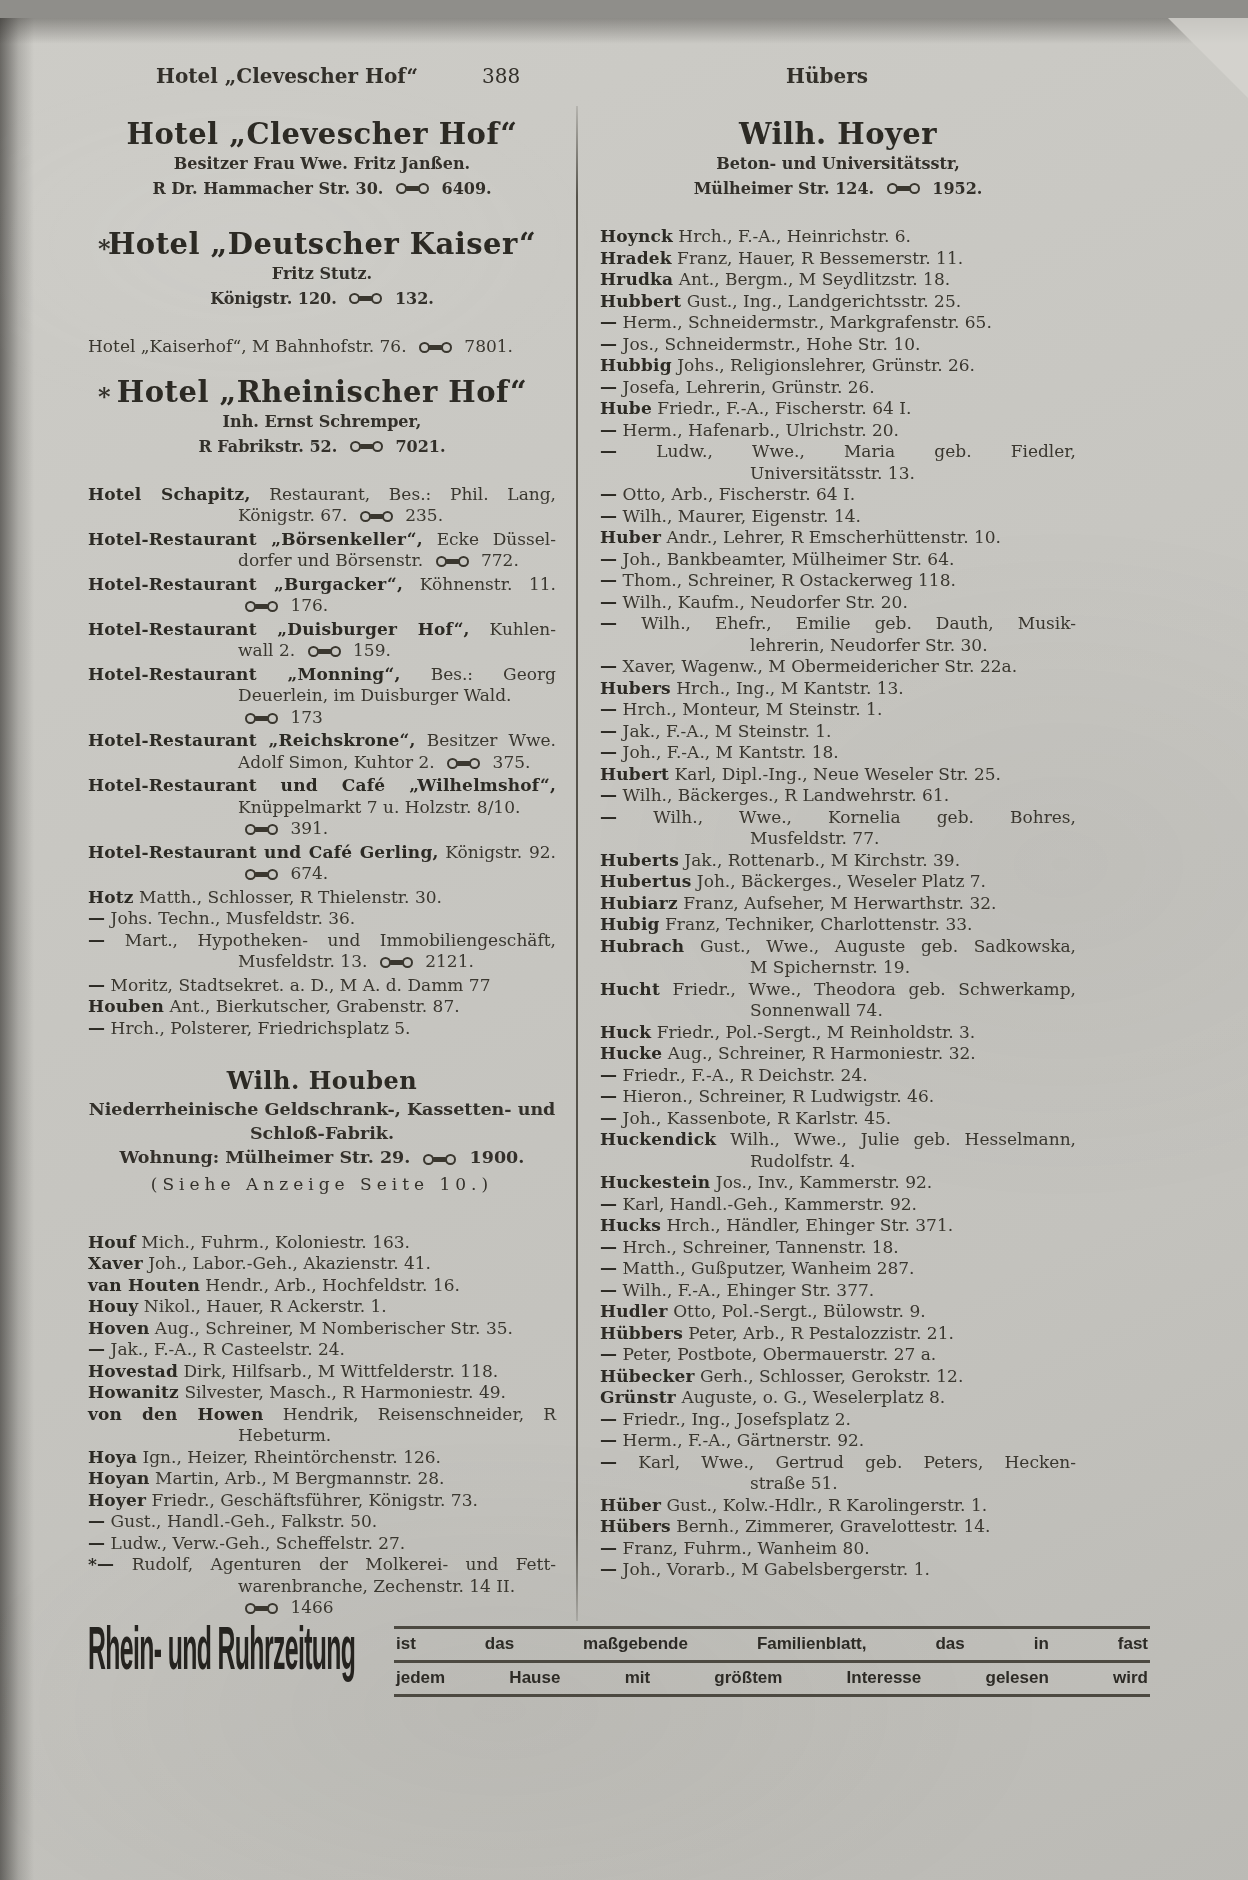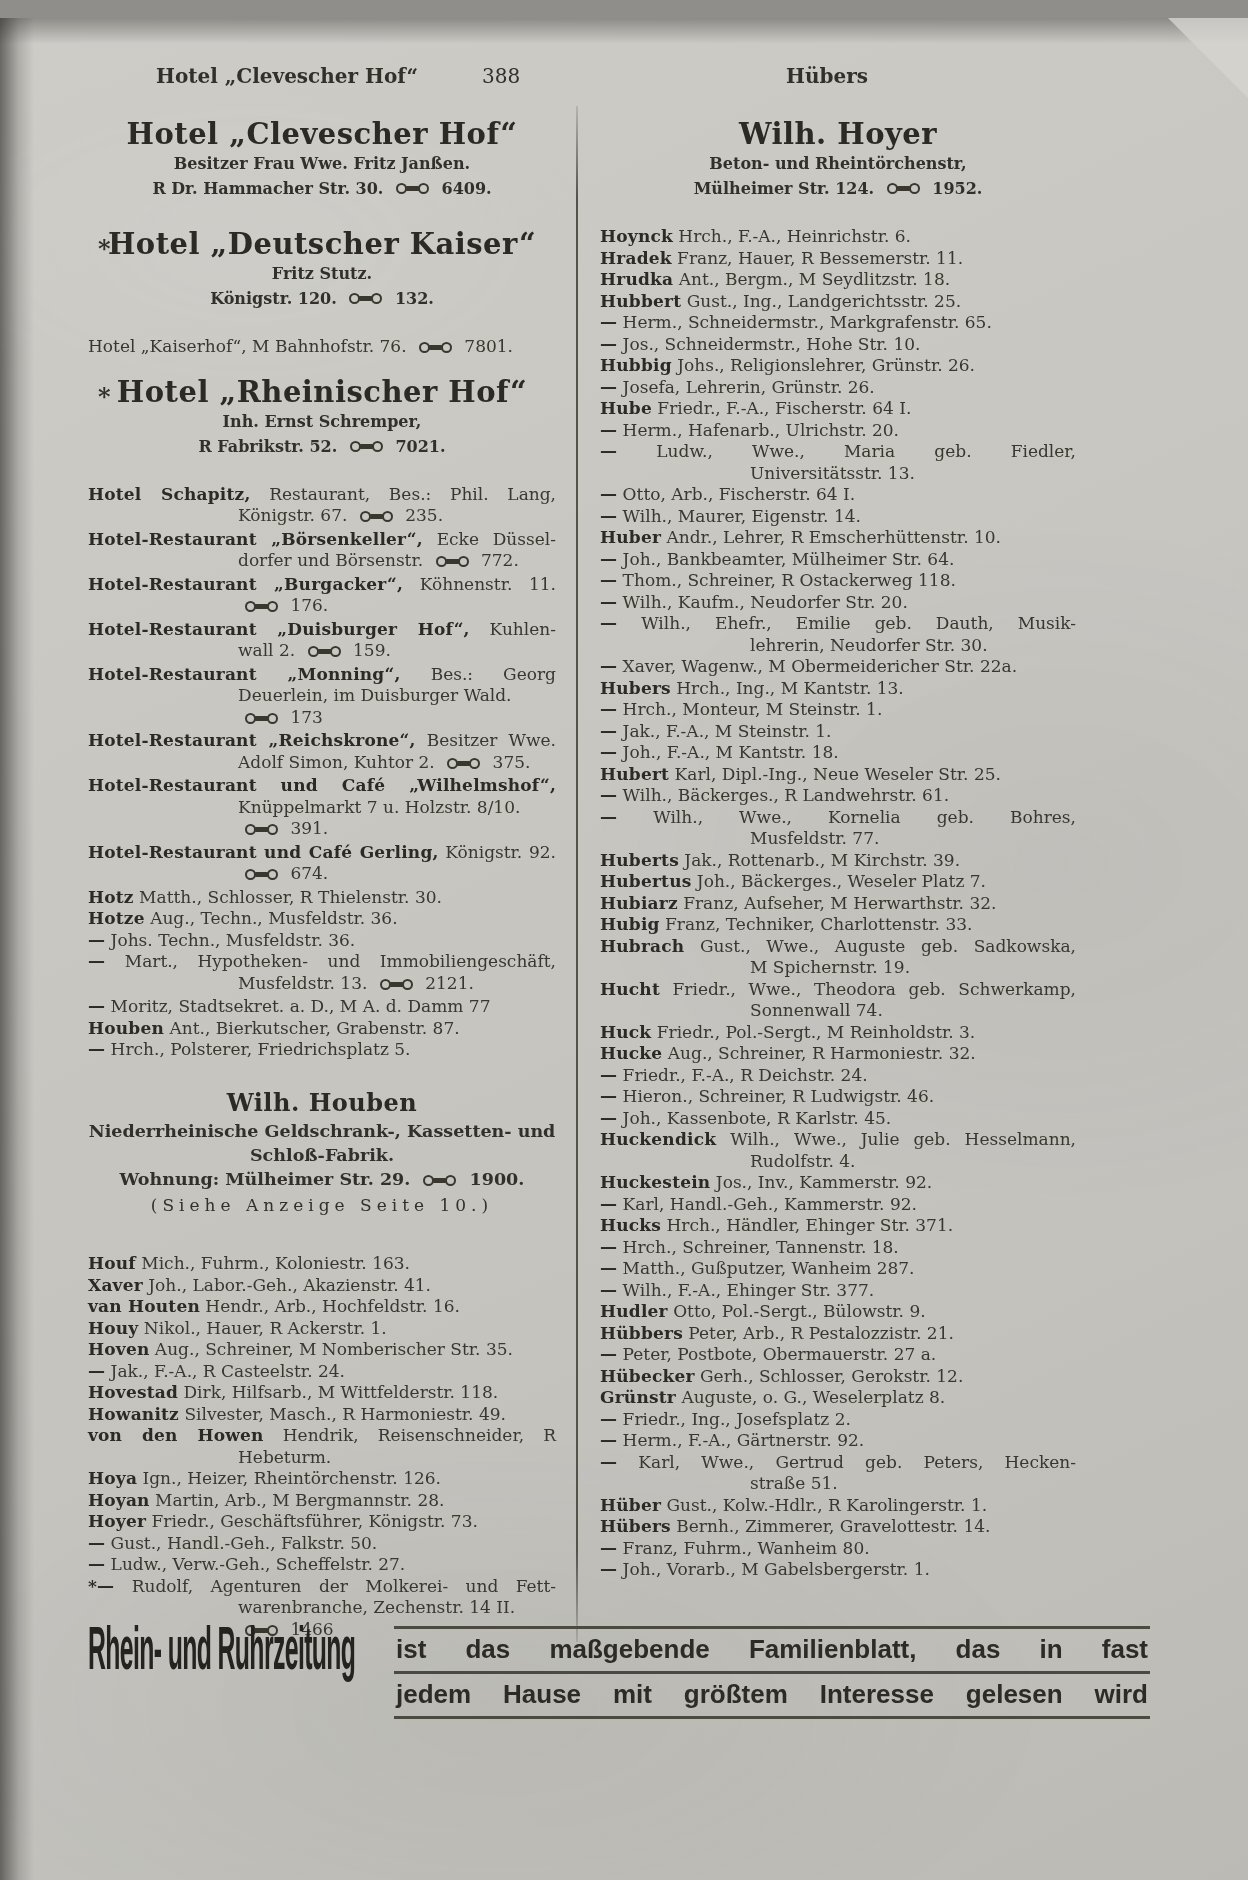--- a/index.html
+++ b/index.html
@@ -62,21 +62,21 @@
   .ph .k { width:7px; height:7px; border:2.5px solid #3a372f; border-radius:50%; display:inline-block; vertical-align:middle; }
   .ph .bar { width:15px; height:5px; background:#3a372f; display:inline-block; vertical-align:middle; margin:0 -2px; border-radius:2px; }
 
   
   .ad { position:absolute; left:88px; top:1608px; width:1062px; display:flex; align-items:stretch; }
   .ad-brand { width:306px; flex:0 0 306px; display:flex; align-items:flex-start; }
   .ad-brand span { display:inline-block; font-family:"Liberation Sans","DejaVu Sans",sans-serif;
     font-weight:700; font-size:40px; letter-spacing:-1px; color:#25231f;
     transform:scale(.62,1.55); transform-origin:0 50%; white-space:nowrap; }
   .ad-text { flex:1; font-family:"Liberation Sans","DejaVu Sans",sans-serif; font-weight:700;
-    font-size:26px; color:#2d2b26; border-top:3px solid #4c4941; }
+    font-size:17px; color:#2d2b26; border-top:3px solid #4c4941; }
   .ad-text .ad-line { padding:5px 2px 6px; border-bottom:3px solid #4c4941;
     text-align:justify; text-align-last:justify; }
 </style>
 </head>
 <body>
 
 <div class="page">
   <div class="edge-left"></div>
   <div class="edge-top"></div>
   <div class="edge-bottom"></div>
@@ -142,23 +142,20 @@
             <div class="cl">Knüppelmarkt 7 u. Holzstr. 8/10. <span class="ph"><span class="k"></span><span class="bar"></span><span class="k"></span></span> 391.</div>
           </div>
           <div class="entry has-cont">
             <div class="l1"><strong class="lead">Hotel-Restaurant und Café Gerling,</strong> Königstr. 92.</div>
             <div class="cl"><span class="ph"><span class="k"></span><span class="bar"></span><span class="k"></span></span> 674.</div>
           </div>
           <div class="entry">
             <div class="l1"><strong class="lead">Hotz</strong> Matth., Schlosser, R Thielenstr. 30.</div>
           </div>
           <div class="entry">
-            <div class="l1"><strong class="lead">Hotze</strong> Aug., Techn., Musfeldstr. 36.</div>
-          </div>
-          <div class="entry">
             <div class="l1"><strong class="lead">—</strong> Johs. Techn., Musfeldstr. 36.</div>
           </div>
           <div class="entry has-cont">
             <div class="l1"><strong class="lead">—</strong> Mart., Hypotheken- und Immobiliengeschäft,</div>
             <div class="cl">Musfeldstr. 13. <span class="ph"><span class="k"></span><span class="bar"></span><span class="k"></span></span> 2121.</div>
           </div>
           <div class="entry">
             <div class="l1"><strong class="lead">—</strong> Moritz, Stadtsekret. a. D., M A. d. Damm 77</div>
           </div>
           <div class="entry">
@@ -219,21 +216,21 @@
           </div>
           <div class="entry has-cont">
             <div class="l1"><strong class="lead">*—</strong> Rudolf, Agenturen der Molkerei- und Fett-</div>
             <div class="cl">warenbranche, Zechenstr. 14 II. <span class="ph"><span class="k"></span><span class="bar"></span><span class="k"></span></span> 1466</div>
           </div>
         </section>
       <div class="divider"></div>
       <section class="col col-right">
           <div class="display lg">
             <div class="dtitle">Wilh. Hoyer</div>
-            <div class="dline">Beton- und Rheintörchenstr,</div>
+            <div class="dline">Beton- und Universitätsstr,</div>
             <div class="dline">Mülheimer Str. 124. <span class="ph"><span class="k"></span><span class="bar"></span><span class="k"></span></span> 1952.</div>
           </div>
           <div class="entry">
             <div class="l1"><strong class="lead">Hoynck</strong> Hrch., F.-A., Heinrichstr. 6.</div>
           </div>
           <div class="entry">
             <div class="l1"><strong class="lead">Hradek</strong> Franz, Hauer, R Bessemerstr. 11.</div>
           </div>
           <div class="entry">
             <div class="l1"><strong class="lead">Hrudka</strong> Ant., Bergm., M Seydlitzstr. 18.</div>

